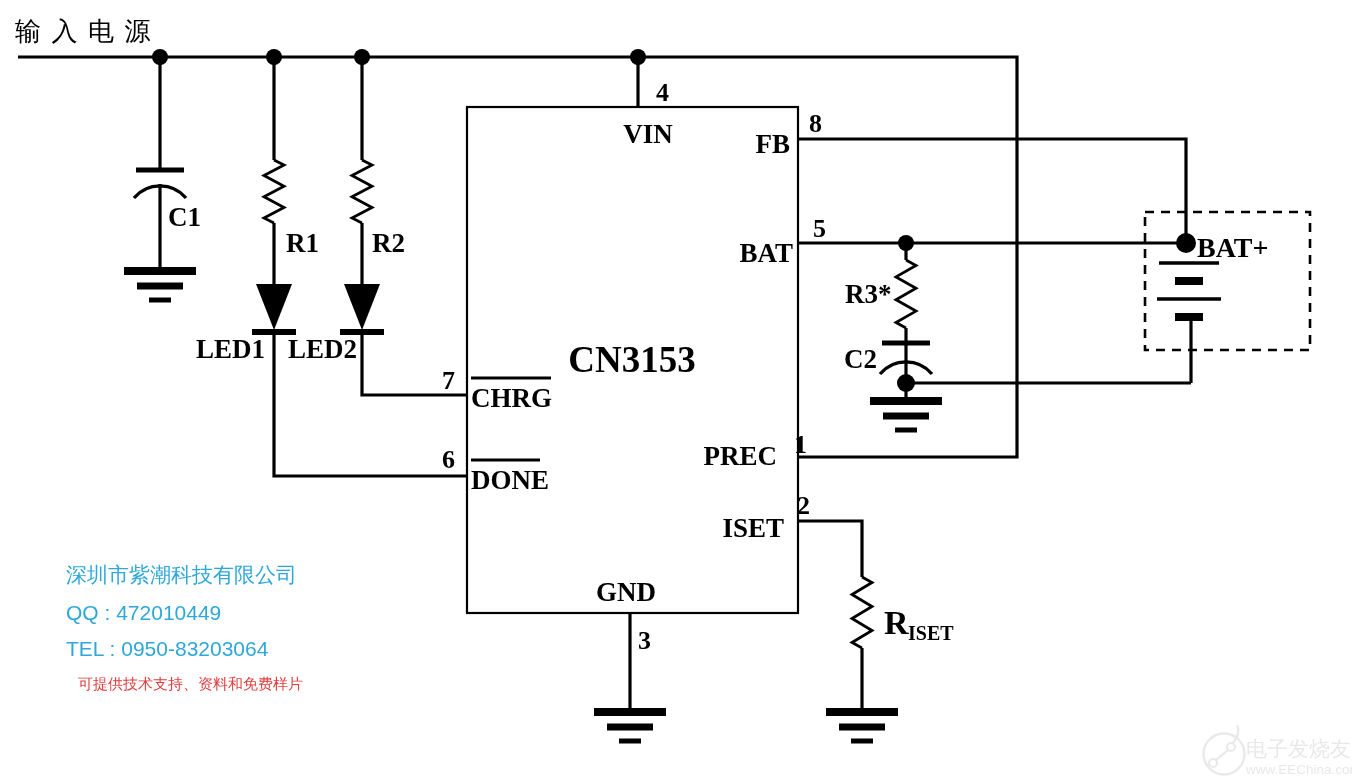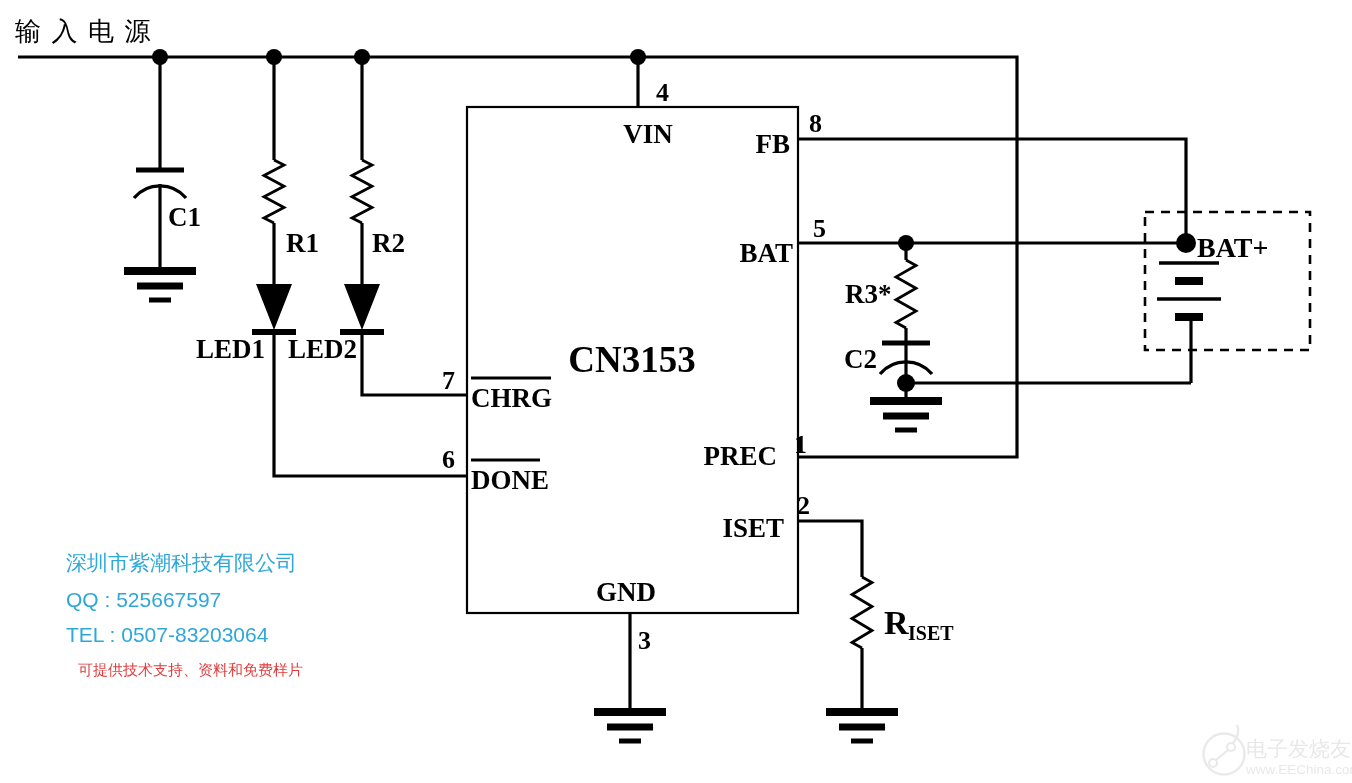--- a/index.html
+++ b/index.html
@@ -10,21 +10,21 @@
   .thin{stroke:#000;stroke-width:2.8;fill:none;}
   .boxline{stroke:#000;stroke-width:2.2;fill:none;}
   .plate{stroke:#000;fill:none;}
   .lbl{font-family:"Liberation Serif","DejaVu Serif",serif;font-weight:bold;fill:#000;}
   .pin-num{font-size:26px;}
   .pin-lbl{font-size:27px;}
   .comp-lbl{font-size:27px;}
   .title-lbl{font-size:26px;font-weight:normal;letter-spacing:2px;}
   .ic-lbl{font-size:37px;}
   .vendor{position:absolute;left:66px;top:549px;font-family:"Liberation Sans","DejaVu Sans",sans-serif;}
-  .vendor .big{font-size:21px;color:#2ea7d9;margin:0 0 11px 0;white-space:nowrap;}
+  .vendor .big{font-size:21px;color:#2ea7d9;margin:12px 0 11px 0;white-space:nowrap;}
   .vendor .note{font-size:15px;color:#e03c3c;margin:14px 0 0 12px;white-space:nowrap;}
   .wm{opacity:0.55;}
   .wm text{font-family:"Liberation Sans","DejaVu Sans",sans-serif;fill:#d8d4d4;}
 </style>
 </head>
 <body>
 
 <div id="stage">
   <svg width="1352" height="783" viewBox="0 0 1352 783">
 
@@ -166,17 +166,17 @@
       <circle cx="1231" cy="747" r="4" fill="none" stroke="#dbd7d7" stroke-width="2.2"></circle>
       <line x1="1216" y1="760" x2="1228" y2="750" stroke="#dbd7d7" stroke-width="2.2"></line>
       <path d="M1233,743 Q1241,733 1237,725" fill="none" stroke="#dbd7d7" stroke-width="2.2"></path>
       <text x="1246" y="756" font-size="21">电子发烧友</text>
       <text x="1246" y="774" font-size="13.5">www.EEChina.com</text>
     </g>
   </svg>
 
   <div class="vendor">
     <p class="big">深圳市紫潮科技有限公司</p>
-    <p class="big">QQ : 525667597</p>
-    <p class="big">TEL : 0507-83203064</p>
+    <p class="big">QQ : 472010449</p>
+    <p class="big">TEL : 0950-83203064</p>
     <p class="note">可提供技术支持、资料和免费样片</p>
   </div>
 </div>
 
 </body></html>

